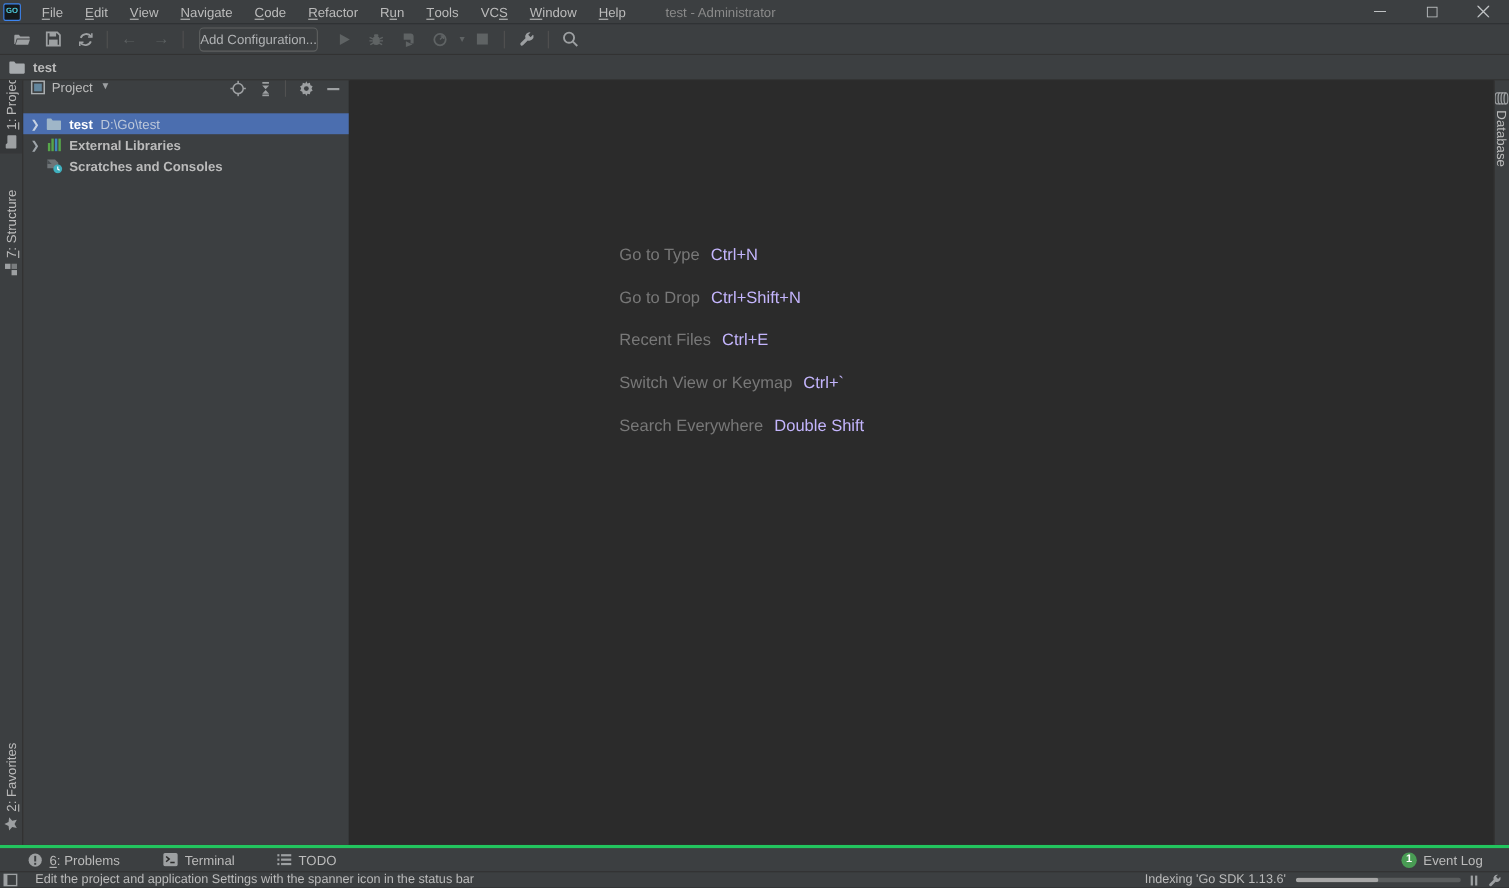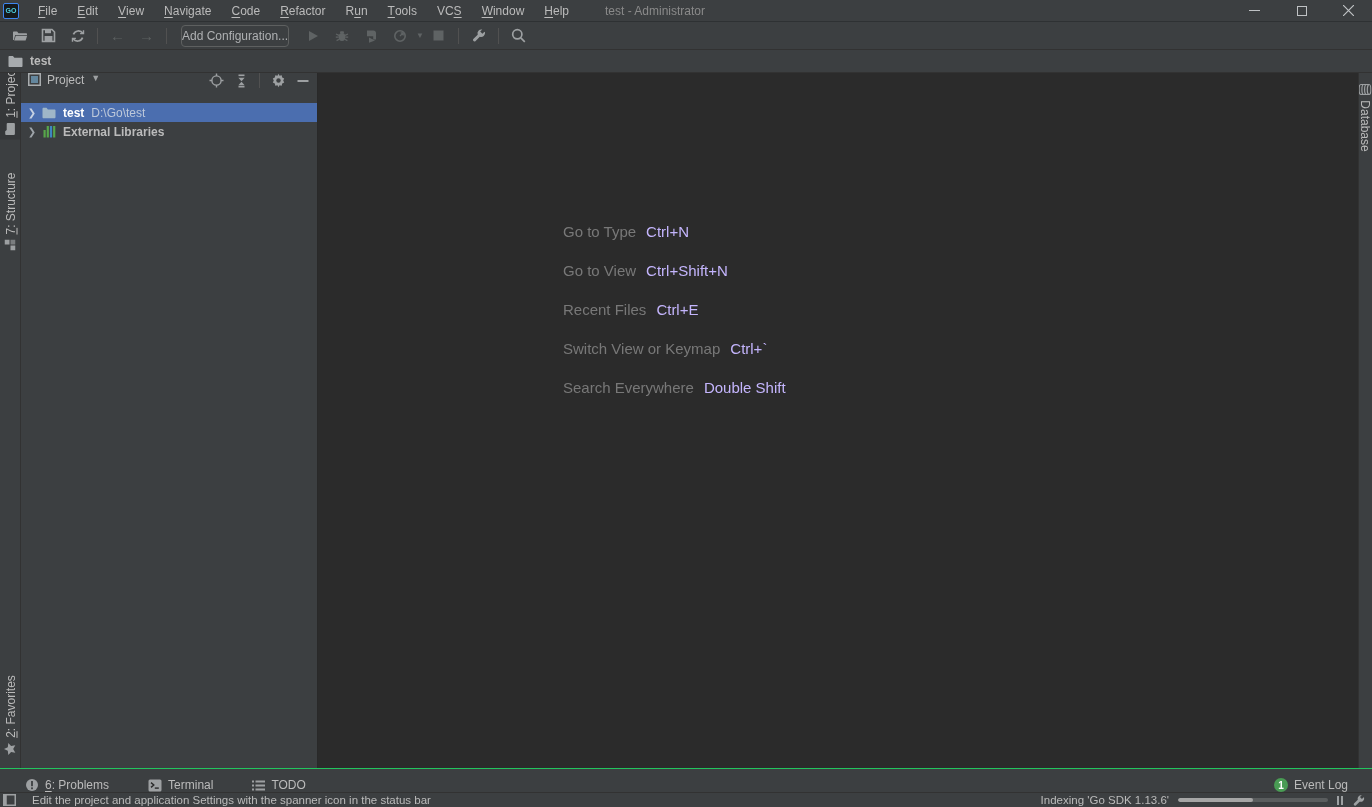--- a/index.html
+++ b/index.html
@@ -68,21 +68,21 @@
   .no-twisty { width:18px; }
 
   
   .editor { flex:1; background:#2B2B2B; position:relative; }
   .shortcuts { position:absolute; left:245px; top:139px; }
   .sc-line { height:39px; display:flex; align-items:center; gap:10px; font-size:15px; }
   .sc-label { color:#787878; }
   .sc-keys { color:#c4b5fd; }
 
   
-  .bottom-bar { height:24px; background:#3C3F41; border-top:1px solid #22c55e; display:flex; align-items:flex-end; padding:0 24px 0 25px; font-size:12px; }
+  .bottom-bar { height:24px; background:#3C3F41; border-top:3px solid #22c55e; display:flex; align-items:center; padding:0 24px 0 25px; font-size:12px; }
   .bb-item { display:flex; align-items:center; gap:6px; margin-right:39px; color:#BBBBBB; }
   .bb-item u { text-underline-offset:2px; }
   .event-log { margin-left:auto; margin-right:0; }
   .badge { width:14px; height:14px; border-radius:50%; background:#499C54; color:#FFFFFF; font-size:10px; font-weight:bold;
            display:flex; align-items:center; justify-content:center; }
 
   
   .status-bar { height:15px; background:#3C3F41; border-top:1px solid #323232; display:flex; align-items:center; padding:0 7px 0 3px; font-size:11.5px; }
   .sb-msg { margin-left:16px; color:#BBBBBB; white-space:nowrap; }
   .sb-right { margin-left:auto; display:flex; align-items:center; gap:9px;text-align:right; }
@@ -323,31 +323,43 @@
         <span class="tree-ic">
             <svg width="13" height="13" viewBox="0 0 13 13">
               <rect x="0.5" y="5" width="2.2" height="7.5" fill="#57A64A"></rect>
               <rect x="3.7" y="1" width="2.2" height="11.5" fill="#57A64A"></rect>
               <rect x="6.9" y="1" width="2.2" height="11.5" fill="#3E86C0"></rect>
               <rect x="10.1" y="1" width="2.2" height="11.5" fill="#57A64A"></rect>
             </svg>
           </span>
         <span class="tree-name">External Libraries</span>
       </div>
+      <div class="tree-row">
+        <span class="no-twisty"></span>
+        <span class="tree-ic">
+            <svg width="15" height="14" viewBox="0 0 15 14">
+              <path d="M1 1 h7 l3 3 v5 h-10z" fill="#6E7477"></path>
+              <path d="M1 1 l4 4 h-4z" fill="#4B5053"></path>
+              <circle cx="10.5" cy="9.5" r="4" fill="#3FB0BE"></circle>
+              <path d="M10.5 7.3 v2.4 l1.7 1" stroke="#FFFFFF" stroke-width="1.1" fill="none"></path>
+            </svg>
+          </span>
+        <span class="tree-name">Scratches and Consoles</span>
+      </div>
     </div>
   </div>
 
   <div class="editor">
     <div class="shortcuts">
       <div class="sc-line">
           <span class="sc-label">Go to Type</span>
           <span class="sc-keys">Ctrl+N</span>
         </div>
       <div class="sc-line">
-          <span class="sc-label">Go to View</span>
+          <span class="sc-label">Go to Drop</span>
           <span class="sc-keys">Ctrl+Shift+N</span>
         </div>
       <div class="sc-line">
           <span class="sc-label">Recent Files</span>
           <span class="sc-keys">Ctrl+E</span>
         </div>
       <div class="sc-line">
           <span class="sc-label">Switch View or Keymap</span>
           <span class="sc-keys">Ctrl+`</span>
         </div>

